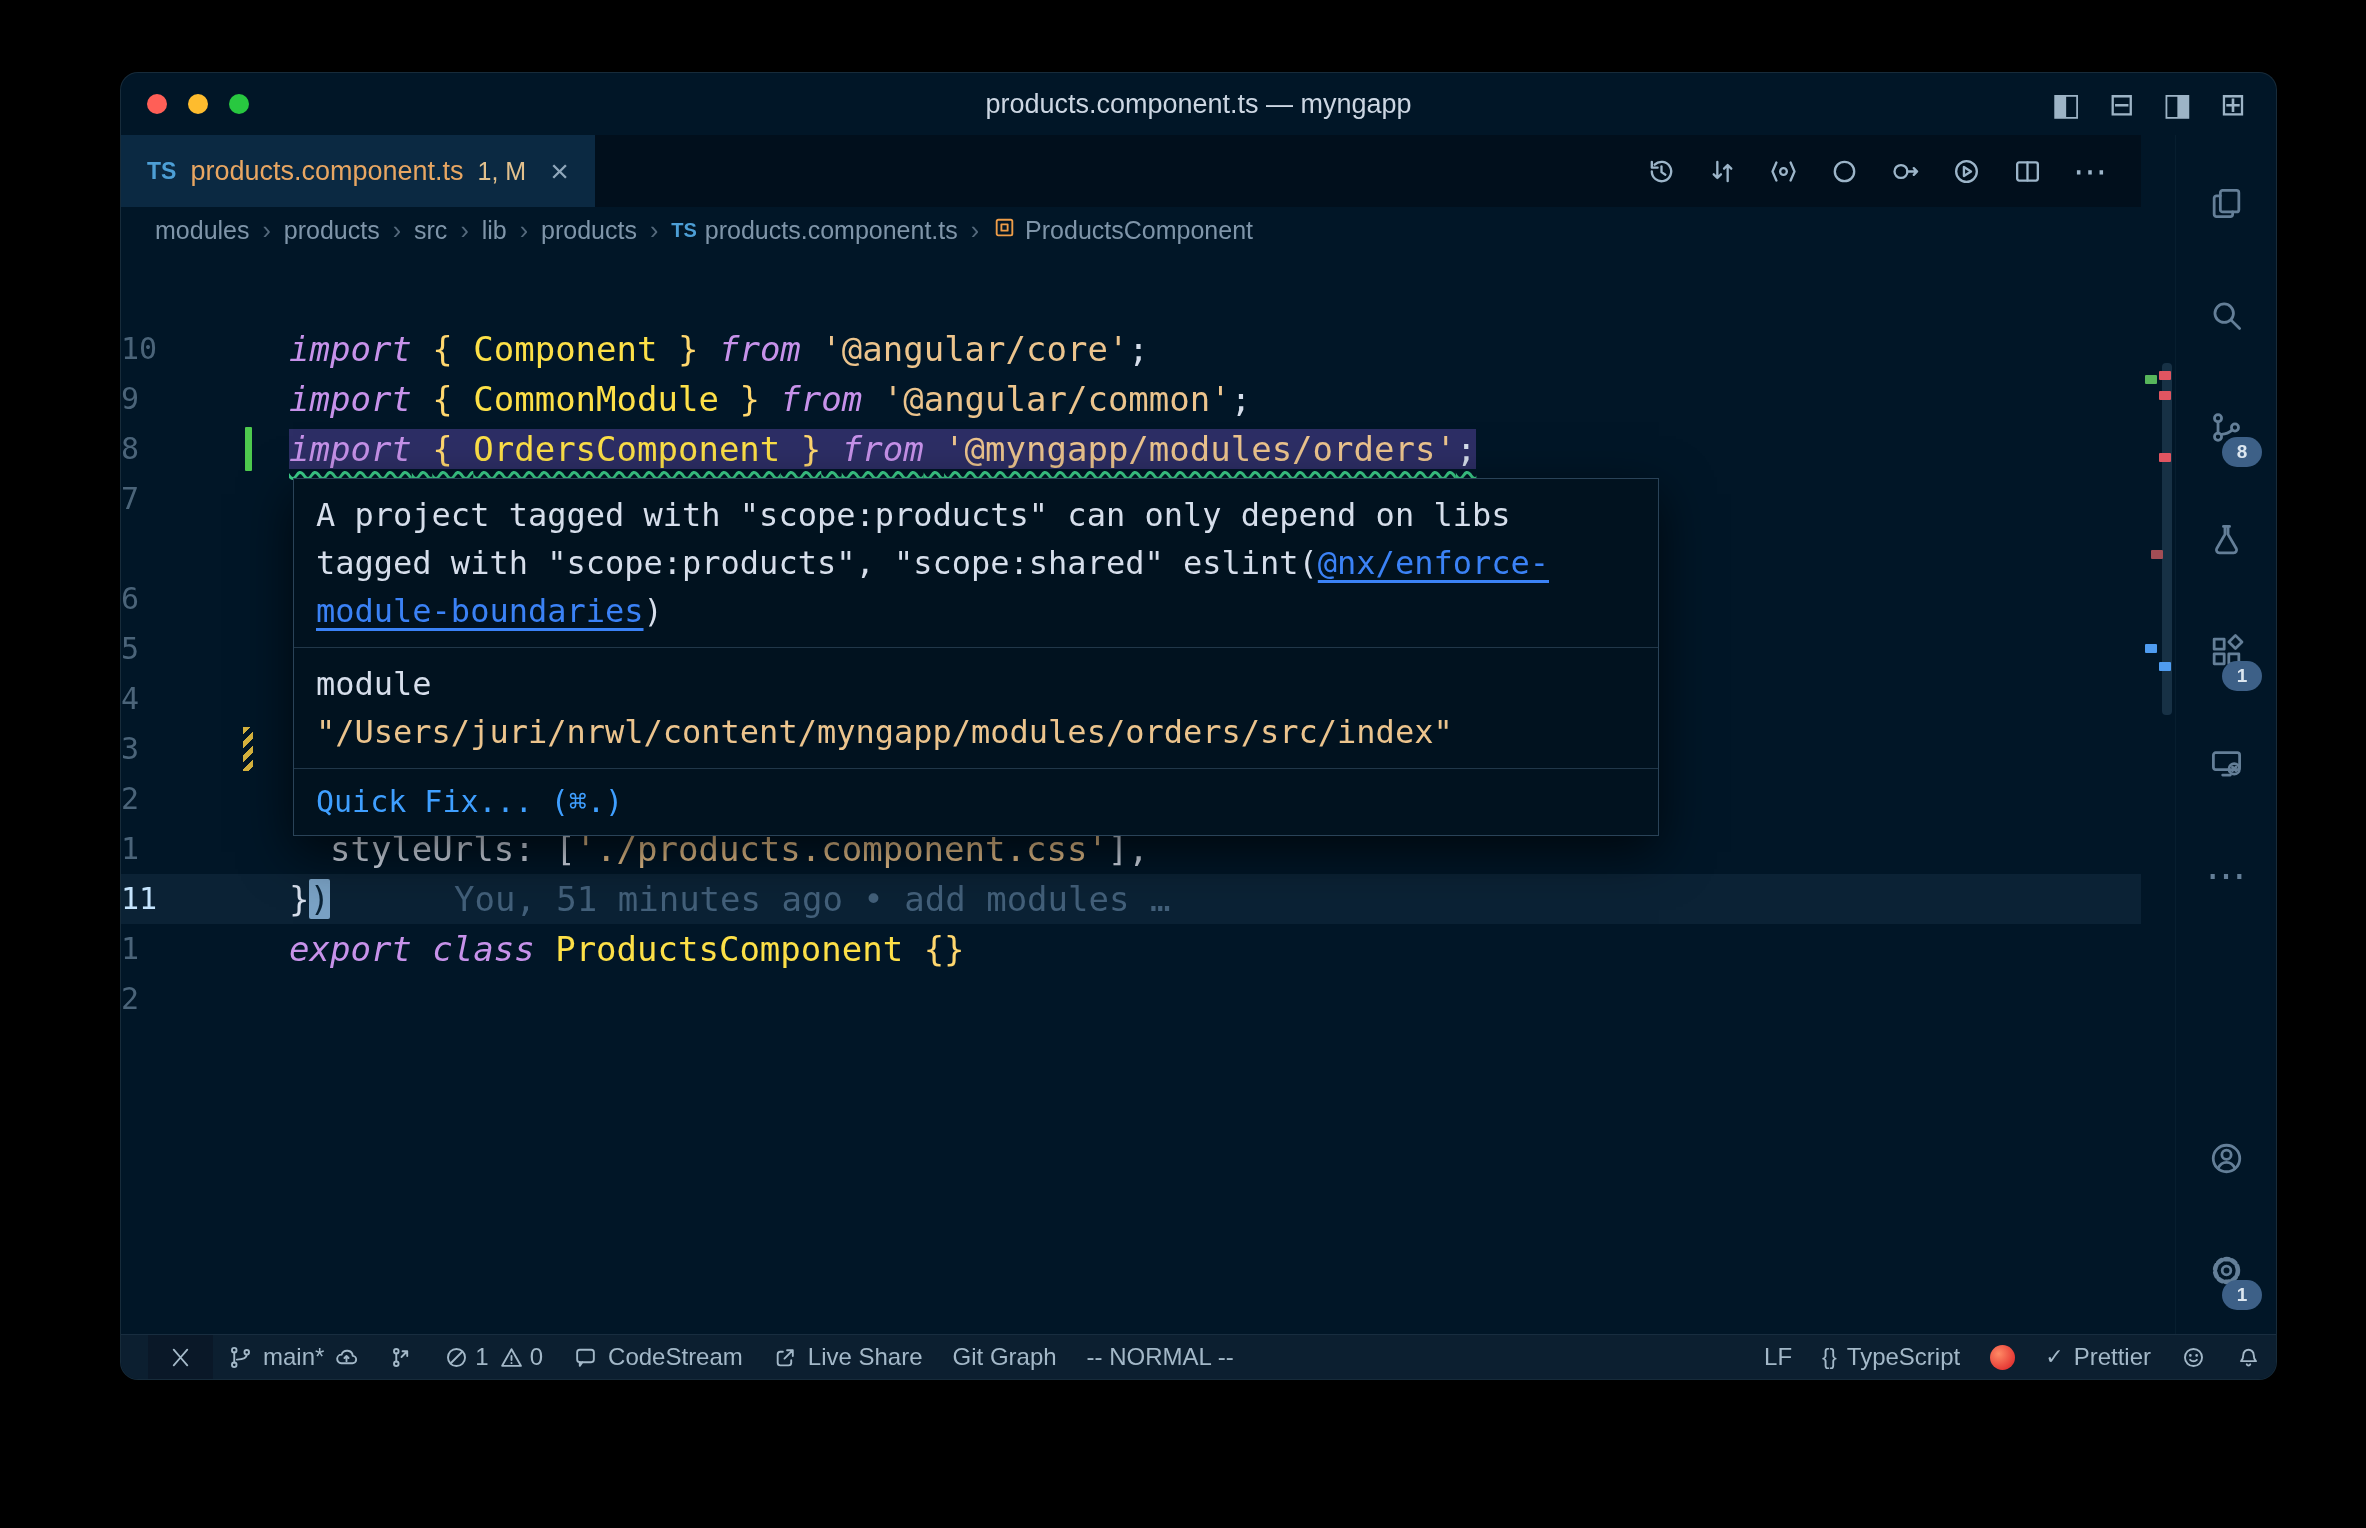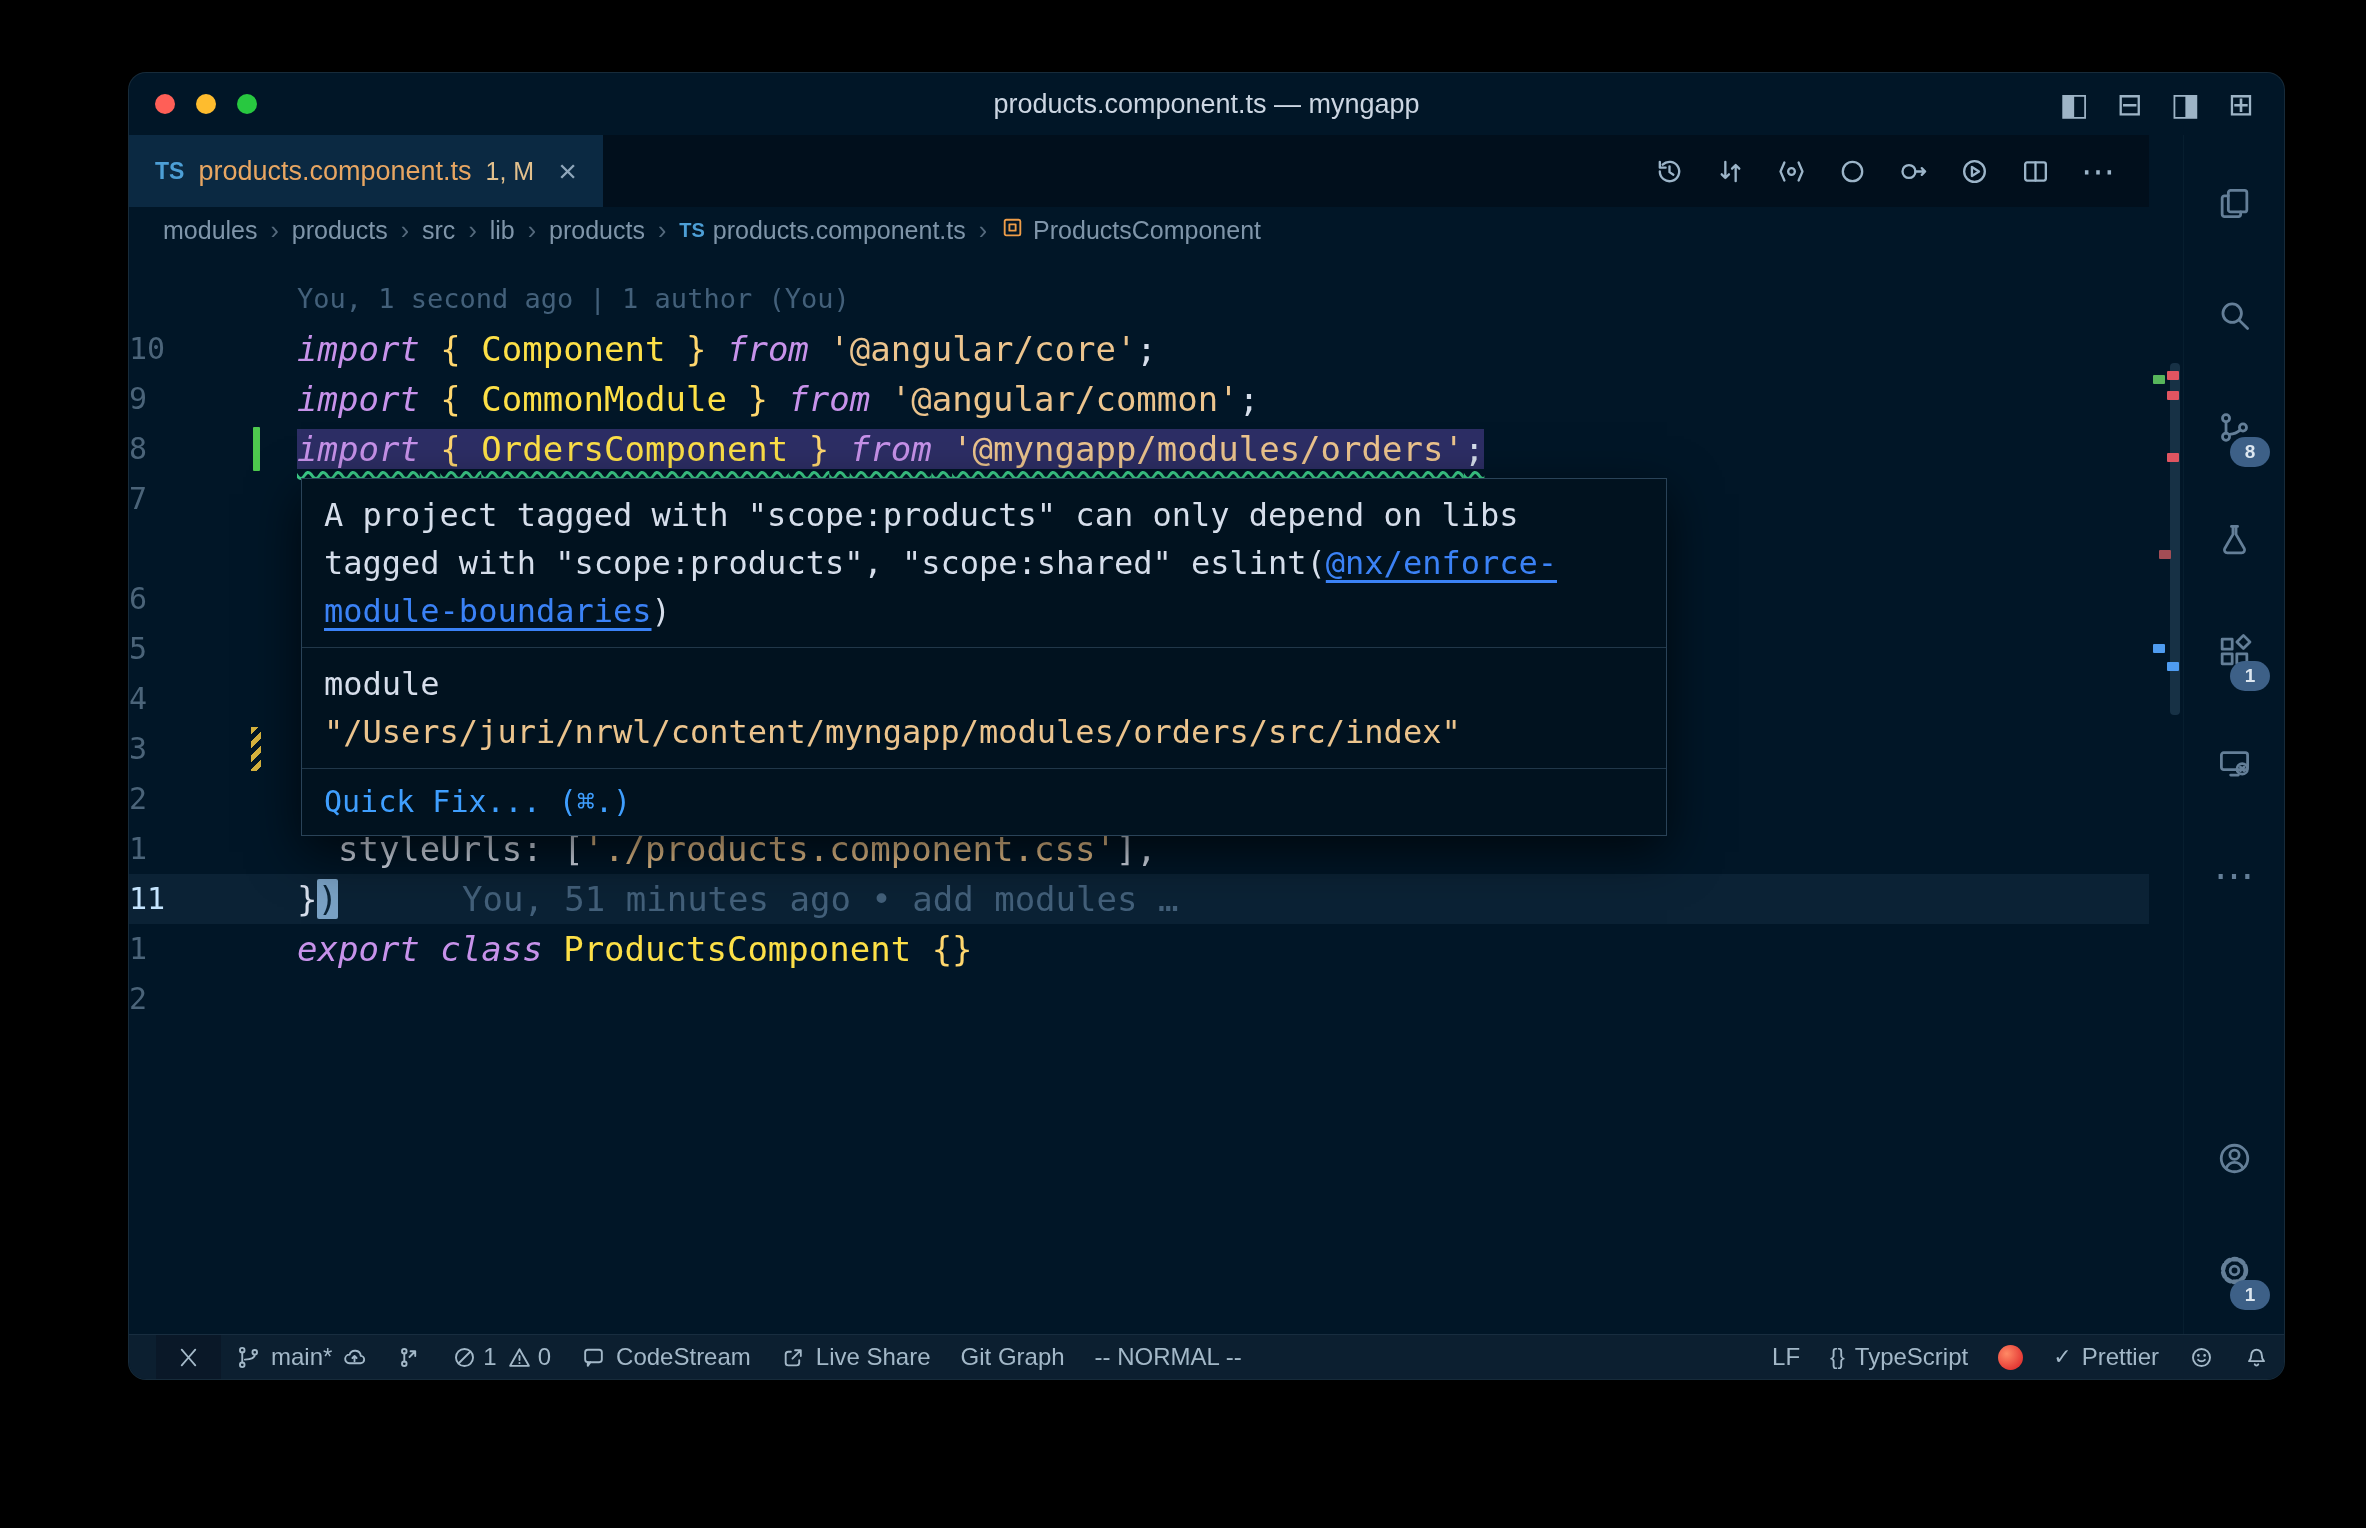--- a/index.html
+++ b/index.html
@@ -1,17 +1,17 @@
 <!DOCTYPE html>
 <html><head>
 <meta charset="utf-8">
 <style>
   html,body{margin:0;padding:0;}
   body{width:2366px;height:1528px;background:#000;font-family:"Liberation Sans",sans-serif;position:relative;overflow:hidden;}
-  .window{position:absolute;left:128px;top:72px;width:2155px;height:1306px;background:#011627;border-radius:18px;
+  .window{position:absolute;left:120px;top:72px;width:2155px;height:1306px;background:#011627;border-radius:18px;
     border:1px solid rgba(255,255,255,.09);box-shadow:0 40px 120px rgba(0,0,0,.85);overflow:hidden;
     display:flex;flex-direction:column;color:#d6deeb;}
   
   .titlebar{flex:0 0 62px;display:flex;align-items:center;position:relative;}
   .traffic{position:absolute;left:26px;top:0;height:100%;display:flex;align-items:center;gap:21px;}
   .tl{width:20px;height:20px;border-radius:50%;}
   .tl.red{background:#ff5f57}.tl.yellow{background:#febc2e}.tl.green{background:#28c840}
   .title{flex:1;text-align:center;font-size:27px;color:#ccd6e2;}
   .tb-icons{position:absolute;right:30px;top:0;height:100%;display:flex;align-items:center;gap:28px;}
   .tb-icon{font-size:31px;color:#9db4c6;cursor:default;}
@@ -195,21 +195,20 @@
           <span class="crumb">
             <span class="icon"><svg viewBox="0 0 24 24" fill="none" stroke="currentColor" stroke-width="1.8" stroke-linecap="round" stroke-linejoin="round">
                 <rect x="4.5" y="4.5" width="15" height="15" rx="1.5"></rect>
                 <rect x="9" y="9" width="6" height="6"></rect>
               </svg></span>
             <span>ProductsComponent</span>
           </span>
         </div>
 
       <div class="editor">
-        <div class="blame-top">You, 1 second ago | 1 author (You)</div>
         <div class="lines" id="code-lines">
             <div class="line">
               <span class="lnum">10</span>
               <span class="gut"></span>
               <span class="code"><span class="tk-kw">import</span><span class="tk-pl"> </span><span class="tk-br">{ </span><span class="tk-id">Component</span><span class="tk-br"> }</span><span class="tk-pl"> </span><span class="tk-kw">from</span><span class="tk-pl"> </span><span class="tk-str">'@angular/core'</span><span class="tk-pl">;</span></span>
             </div>
             <div class="line">
               <span class="lnum">9</span>
               <span class="gut"></span>
               <span class="code"><span class="tk-kw">import</span><span class="tk-pl"> </span><span class="tk-br">{ </span><span class="tk-id">CommonModule</span><span class="tk-br"> }</span><span class="tk-pl"> </span><span class="tk-kw">from</span><span class="tk-pl"> </span><span class="tk-str">'@angular/common'</span><span class="tk-pl">;</span></span>

